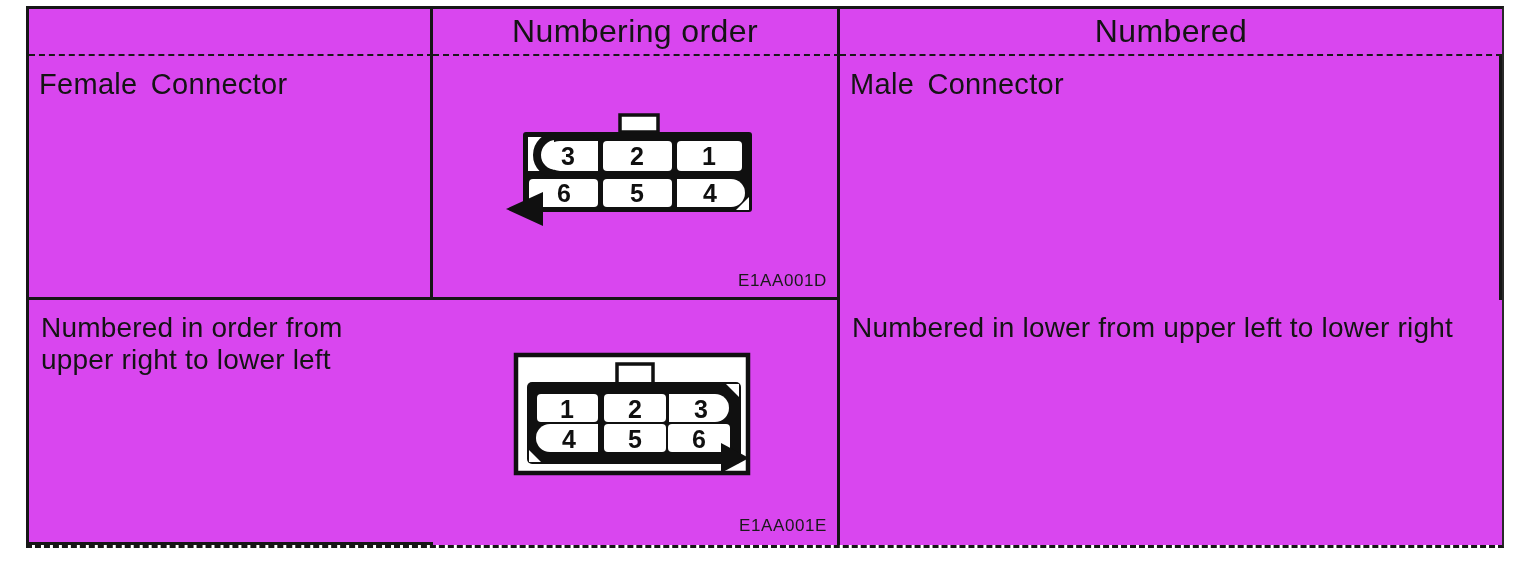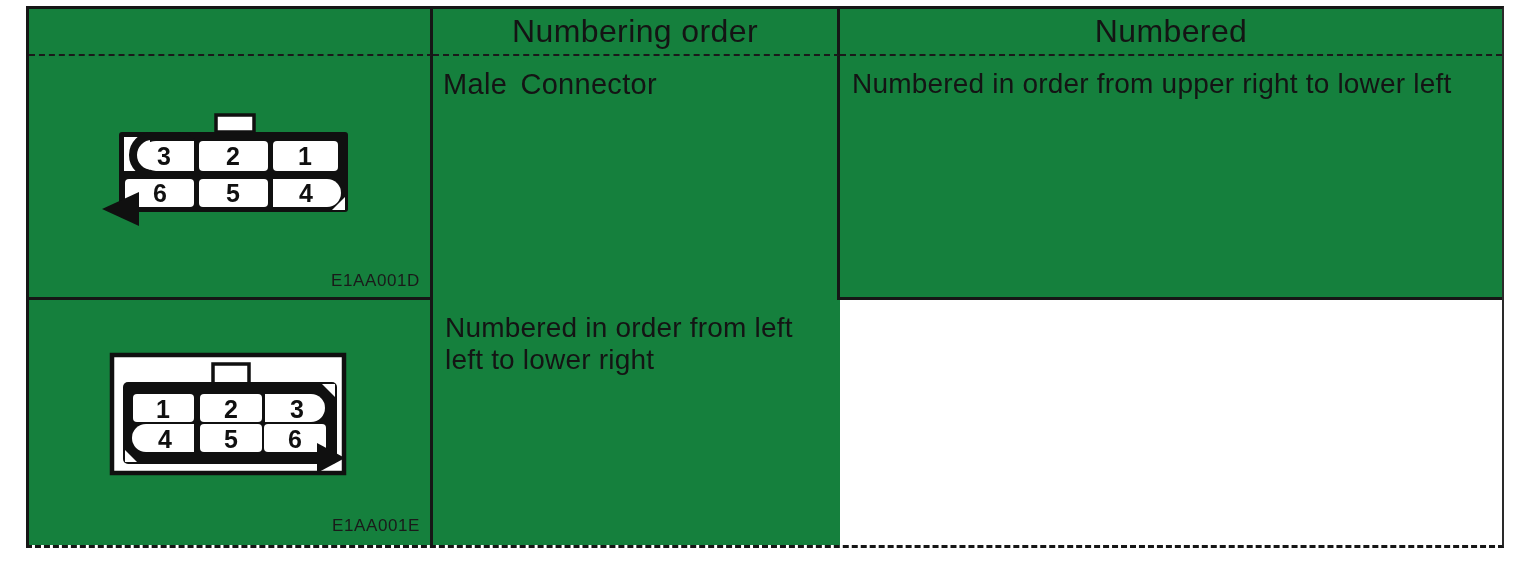--- a/index.html
+++ b/index.html
@@ -14,21 +14,21 @@
     display:grid;
     grid-template-columns:404px 407px 1fr;
     grid-template-rows:47px 244px 1fr;
     border-top:3px solid #161616;
     border-left:3px solid #161616;
     border-right:2px solid #2a2a2a;
     border-bottom:3px dashed #161616;
     box-sizing:border-box;
     background:#fff;
   }
-  .cell{box-sizing:border-box;position:relative;background:#15803d;}
+  .cell{box-sizing:border-box;position:relative;background:#d946ef;}
   .v-div{border-right:3px solid #161616;}
   .hdr{border-bottom:2px dashed #1a1a1a;display:flex;align-items:center;justify-content:center;}
   .hdr .htxt{font-size:32px;letter-spacing:0.4px;}
   .rowline{border-bottom:3px solid #161616;}
   .label-cell{padding:12px 10px;}
   .label-cell .ltxt{font-size:29px;letter-spacing:0.3px;word-spacing:5px;}
   .remark-cell{padding:12px 12px;}
   .remark-cell .rtxt{font-size:28px;letter-spacing:0.2px;}
   .fig{position:absolute;}
   .fig-female{left:72px;top:51px;width:252px;height:124px;}
@@ -51,20 +51,23 @@
   <div class="cell hdr v-div">
     <span class="htxt"></span>
   </div>
   <div class="cell hdr v-div">
     <span class="htxt">Numbering order</span>
   </div>
   <div class="cell hdr">
     <span class="htxt">Numbered</span>
   </div>
 
+  <div class="cell v-div rowline label-cell">
+    <span class="ltxt">Female Connector</span>
+  </div>
 
   <div class="cell v-div rowline">
     <svg class="fig fig-female" viewBox="0 0 252 124" xmlns="http://www.w3.org/2000/svg">
 
       <rect x="115" y="8" width="38" height="17" fill="#ffffff" stroke="#101010" stroke-width="3.5"></rect>
 
       <rect x="18" y="25" width="229" height="80" rx="3" fill="#101010"></rect>
 
       <rect x="23" y="30" width="26" height="34" fill="#ffffff"></rect>
 
@@ -138,16 +141,16 @@
       <text class="pin-num" x="122" y="57" text-anchor="middle" dominant-baseline="central">2</text>
       <text class="pin-num" x="188" y="57" text-anchor="middle" dominant-baseline="central">3</text>
       <text class="pin-num" x="56" y="87" text-anchor="middle" dominant-baseline="central">4</text>
       <text class="pin-num" x="122" y="87" text-anchor="middle" dominant-baseline="central">5</text>
       <text class="pin-num" x="186" y="87" text-anchor="middle" dominant-baseline="central">6</text>
     </svg>
     <span class="figcode e">E1AA001E</span>
   </div>
 
   <div class="cell remark-cell">
-    <span class="rtxt">Numbered in order from left left to lower right</span>
+    <span class="rtxt">Numbered in lower from upper left to lower right</span>
   </div>
 
 </div>
 
 </body></html>

